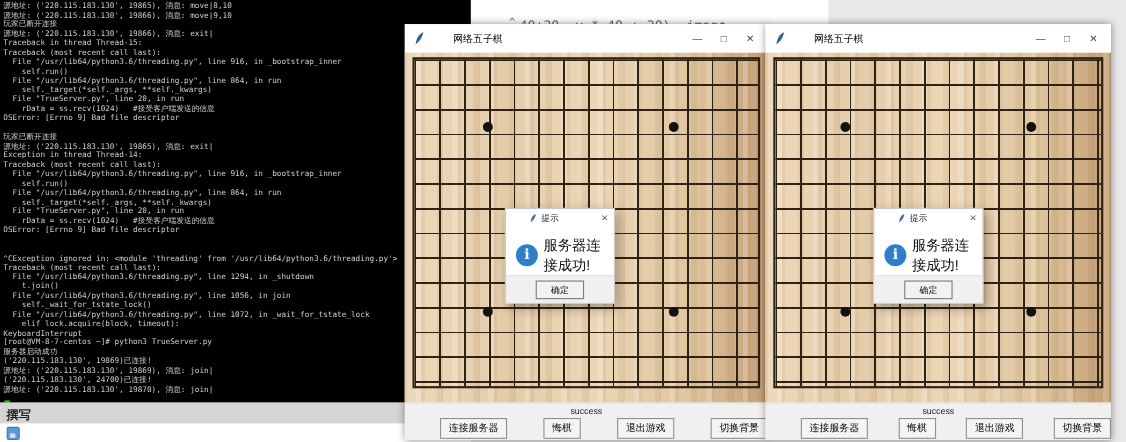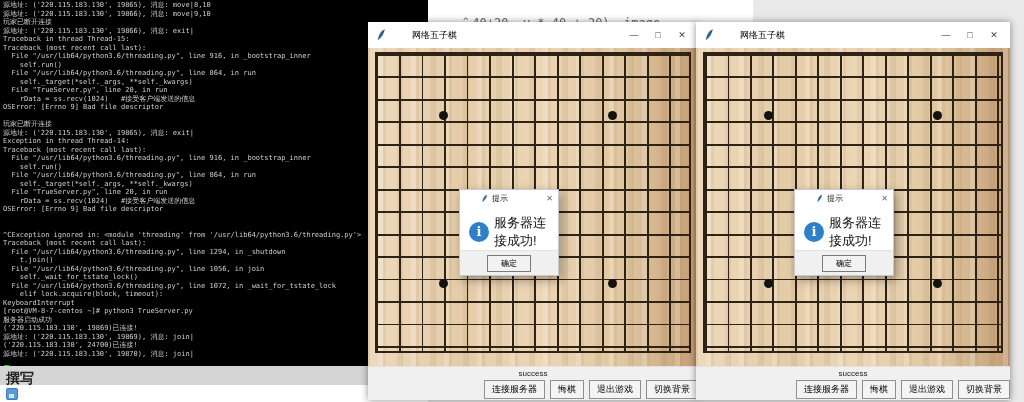--- a/index.html
+++ b/index.html
@@ -11,21 +11,21 @@
             line-height:8.5px;padding:1px 0 0 3px;box-sizing:border-box;overflow:hidden;}
   .term-line{white-space:pre;height:8.5px;overflow:hidden;}
   .term-cursor{display:inline-block;width:5px;height:8px;background:#23c523;margin-left:1px;}
   
   .editor-strip{position:absolute;left:428px;top:0;width:325px;height:22px;background:#ffffff;
                 color:#6b6b6b;font-family:"DejaVu Sans Mono",monospace;font-size:12px;
                 padding:2px 0 0 6px;box-sizing:border-box;white-space:pre;overflow:hidden;}
   .editor-caret{font-size:9px;vertical-align:top;margin-right:4px;color:#555;}
   
   .compose-bar{position:absolute;left:0;top:366px;width:428px;height:19px;background:#d5d5d5;
-               font-size:14px;font-weight:bold;color:#222;padding:4px 0 0 6px;box-sizing:border-box;}
+               font-size:11px;font-weight:bold;color:#222;padding:4px 0 0 6px;box-sizing:border-box;}
   .compose-area{position:absolute;left:0;top:385px;width:428px;height:17px;background:#ffffff;}
   .attach-icon{position:absolute;left:6px;top:3px;width:12px;height:12px;background:#5b9bd5;
                border:1px solid #3a7bbf;border-radius:2px;box-sizing:border-box;}
   .attach-icon:after{content:"";position:absolute;left:2px;top:5px;width:5px;height:4px;background:#cfe3f5;}
   
   .gwin{position:absolute;top:22px;height:378px;background:#ffffff;
         box-shadow:0 0 7px rgba(0,0,0,0.45);}
   #win1{left:368px;width:330px;}
   #win2{left:696px;width:314px;}
   .titlebar{position:relative;height:26px;background:#ffffff;display:flex;align-items:center;
@@ -44,21 +44,21 @@
       linear-gradient(90deg,#eed9bc 0%,#e4cca9 28%,#ecd6b6 52%,#e0c6a0 78%,#c9a67e 96%,#bf9a72 100%);}
   .grid{position:absolute;left:7px;right:7px;top:4px;bottom:13px;border:2px solid #2e2215;
         background-image:
           repeating-linear-gradient(to right,#2e2215 0 1.5px,rgba(0,0,0,0) 1.5px 22.5px),
           repeating-linear-gradient(to bottom,#2e2215 0 1.5px,rgba(0,0,0,0) 1.5px 22.5px);}
   .star{position:absolute;width:9px;height:9px;border-radius:50%;background:#141210;}
   
   .ctrlbar{position:absolute;left:0;right:0;bottom:0;height:34px;background:#f0f0f0;
            border-top:1px solid #e2e2e2;text-align:center;box-sizing:border-box;}
   .status{font-size:8px;color:#1a1a1a;margin-top:2px;}
-  .btnrow{display:flex;justify-content:flex-end;gap:5px;margin-top:2px;padding-left:32px;}
+  .btnrow{display:flex;justify-content:space-between;gap:5px;margin-top:2px;padding-left:32px;}
   .gbtn{font-size:9px;line-height:1;padding:4px 7px;background:#f4f4f4;border:1px solid #8f8f8f;
         color:#000;cursor:default;}
   
   .dialog{position:absolute;width:100px;height:87px;background:#ffffff;border:1px solid #c9c9c9;
           box-shadow:3px 4px 10px rgba(0,0,0,0.35);box-sizing:border-box;}
   #win1 .dialog{left:91px;top:167px;}
   #win2 .dialog{left:98px;top:167px;}
   .dlg-title{height:16px;display:flex;align-items:center;padding:0 5px;margin-left:16px;}
   .dlg-title .t{font-size:8px;color:#222;margin-left:4px;flex:1;text-align:left;}
   .dlg-close{font-size:8px;color:#666;}

